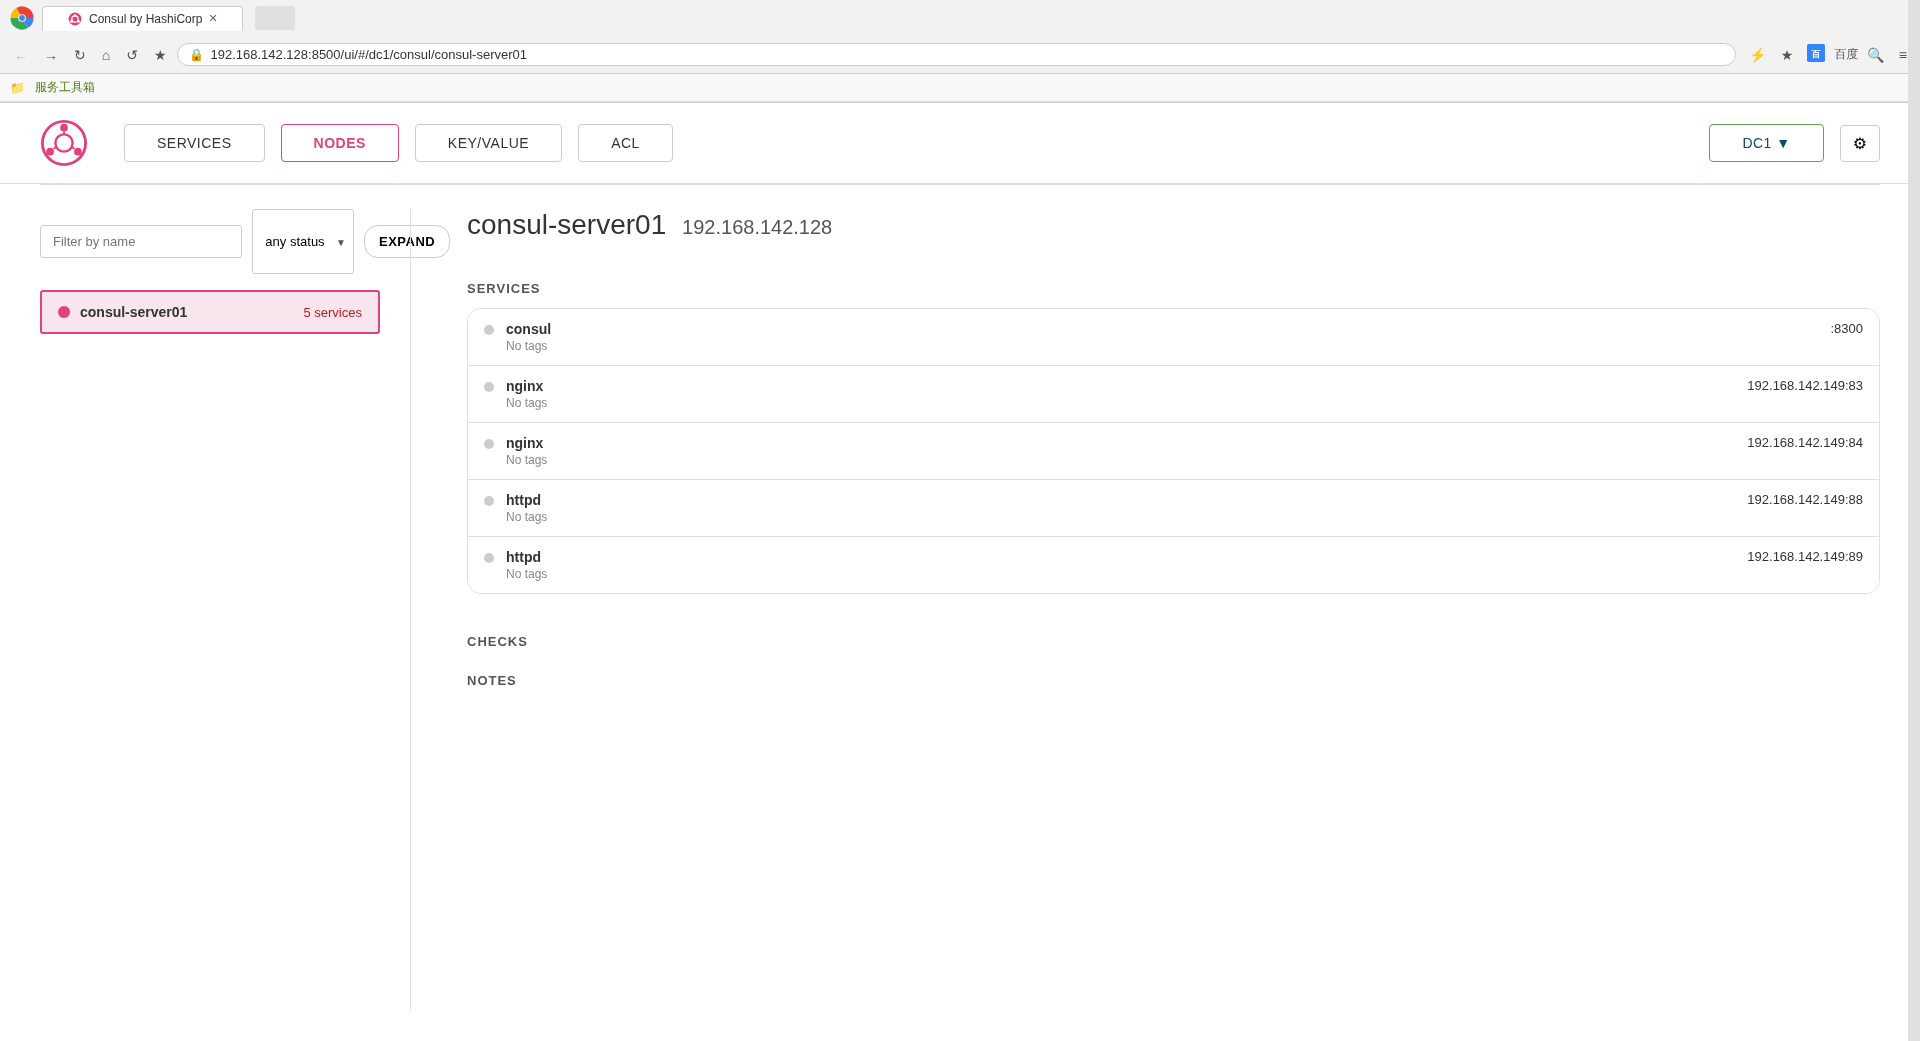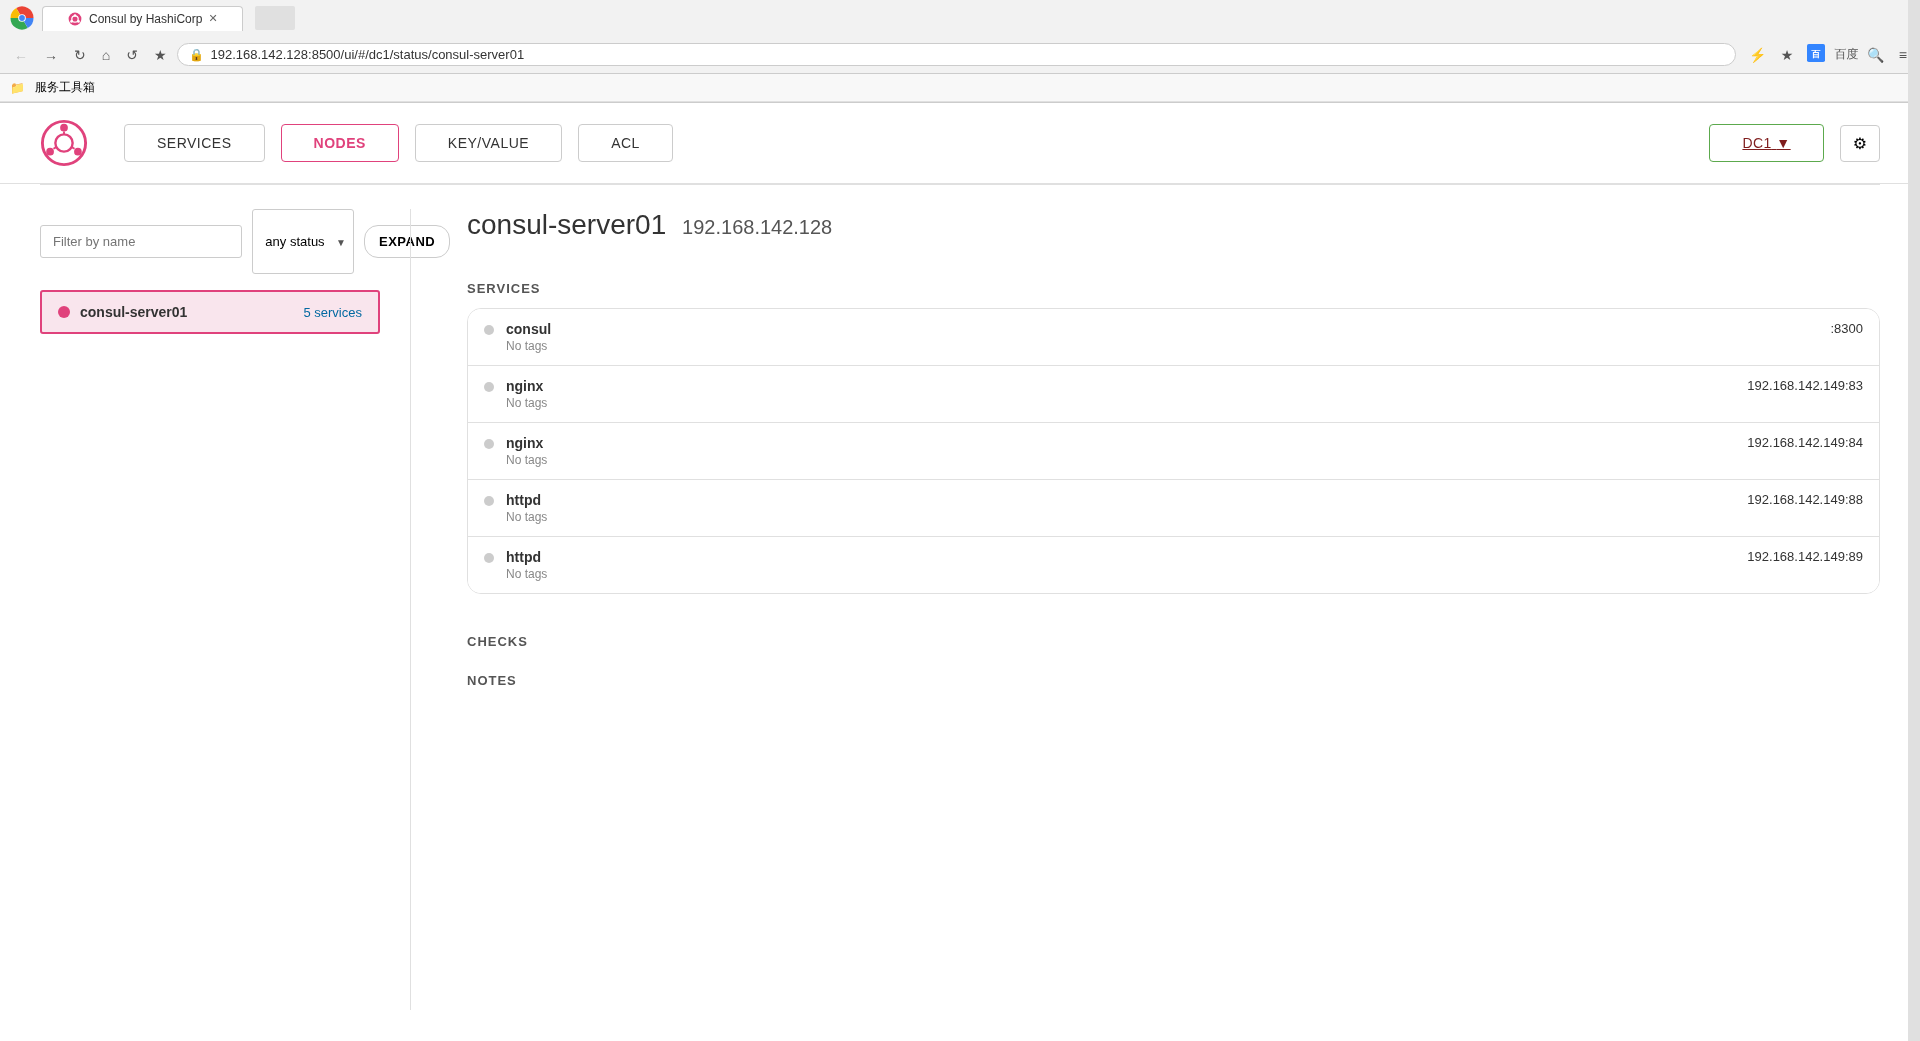--- a/index.html
+++ b/index.html
@@ -91,21 +91,21 @@
       gap: 4px;
       background: #f8f8f8;
     }
     .bookmark-item {
       display: flex;
       align-items: center;
       gap: 3px;
       padding: 2px 6px;
       border-radius: 3px;
       cursor: pointer;
-      color: #000000;
+      color: #4d7c0f;
     }
 
     
     .app-container {
       display: flex;
       flex-direction: column;
       min-height: calc(100vh - 110px);
       background: #fff;
     }
 
@@ -133,23 +133,22 @@
       color: #333;
       letter-spacing: 0.5px;
     }
     .nav-btn-tab.active {
       border-color: #e0427c;
       color: #e0427c;
       font-weight: 600;
     }
     .nav-btn-tab.dc1 {
       border-color: #5ca94d;
-      color: #7f1d1d;
+      color: #0c4a6e;
       margin-left: auto;
-      text-decoration: underline;
     }
     .settings-btn {
       border: 1px solid #ccc;
       background: #fff;
       padding: 8px 12px;
       border-radius: 4px;
       cursor: pointer;
       font-size: 16px;
     }
 
@@ -235,21 +234,21 @@
       background: #e0427c;
       flex-shrink: 0;
     }
     .node-name {
       font-weight: 600;
       font-size: 14px;
       color: #333;
     }
     .node-services {
       margin-left: auto;
-      color: #0369a1;
+      color: #b91c1c;
       font-size: 13px;
     }
 
     
     .right-panel {
       flex: 1;
       padding-left: 56px;
       border-left: 1px solid #e0e0e0;
       margin-left: 30px;
     }
@@ -398,21 +397,21 @@
     <div class="browser-toolbar">
       <button class="nav-btn disabled">←</button>
       <button class="nav-btn">→</button>
       <button class="nav-btn">↻</button>
       <button class="nav-btn">⌂</button>
       <button class="nav-btn">↺</button>
       <button class="nav-btn">★</button>
 
       <div class="address-bar">
         <span class="address-bar-lock">🔒</span>
-        <span class="address-text">192.168.142.128:8500/ui/#/dc1/status/consul-server01</span>
+        <span class="address-text">192.168.142.128:8500/ui/#/dc1/consul/consul-server01</span>
       </div>
 
       <div class="browser-actions">
         <button class="browser-action-btn">⚡</button>
         <button class="browser-action-btn">★</button>
         <button class="browser-action-btn">
           <svg width="18" height="18" viewBox="0 0 40 40">
             <rect width="40" height="40" rx="4" fill="#3385FF"></rect>
             <text x="20" y="28" text-anchor="middle" fill="white" font-size="20" font-weight="bold">百</text>
           </svg>

